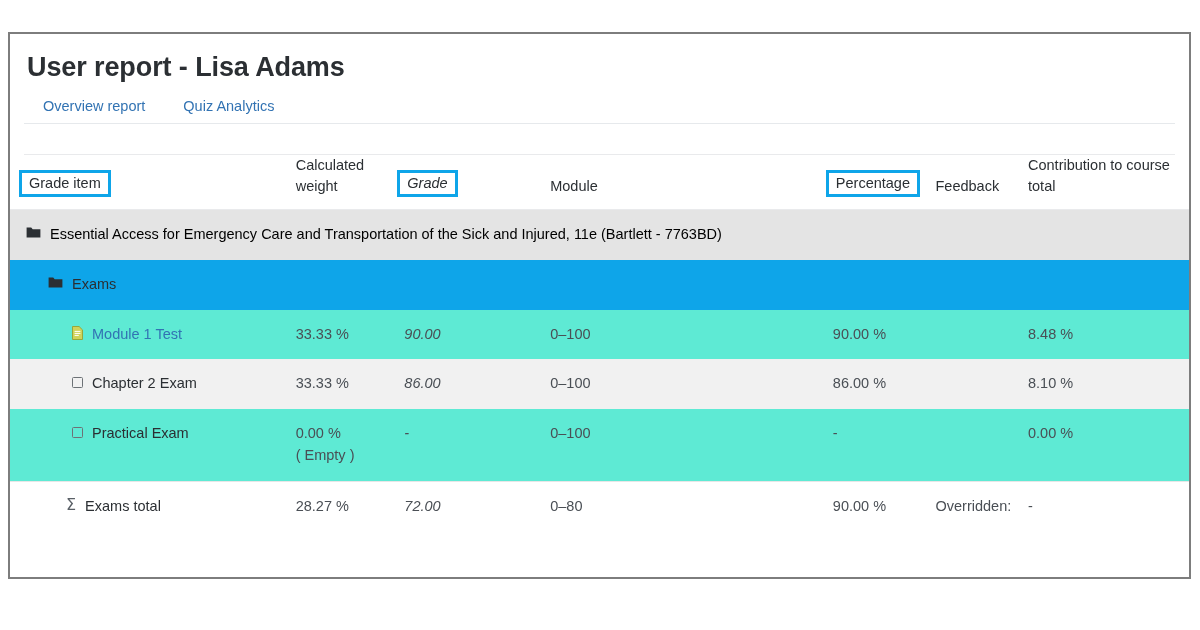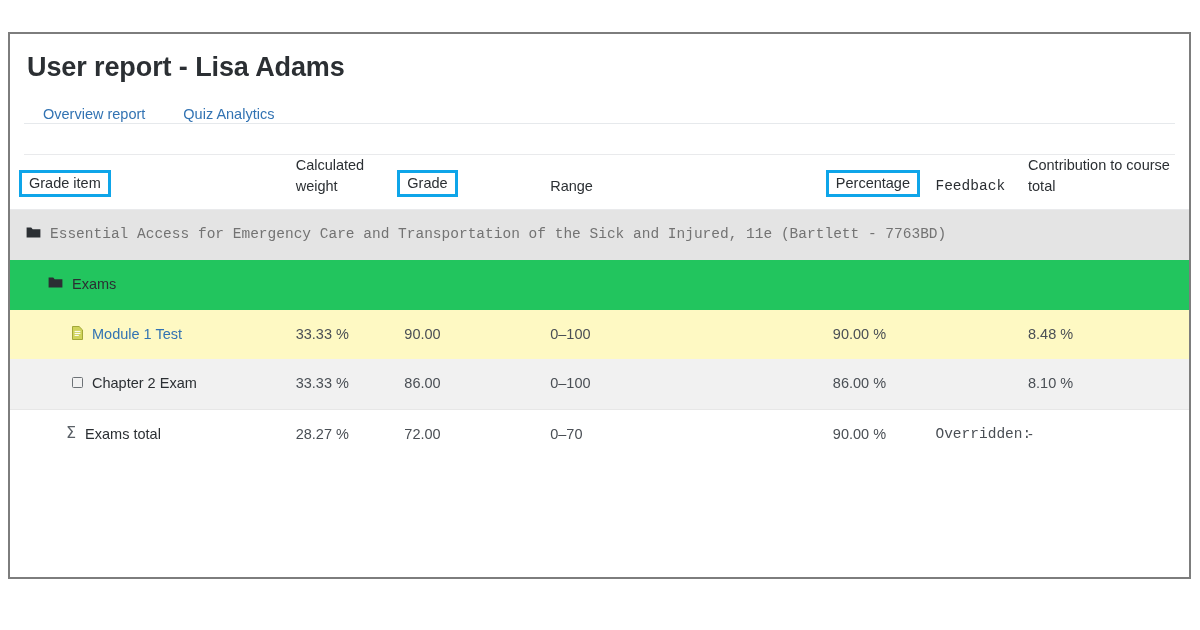--- a/index.html
+++ b/index.html
@@ -29,21 +29,21 @@
     font-size: 27px;
     font-weight: bold;
     color: #2b2f33;
     letter-spacing: -0.1px;
     padding: 18px 0 0 17px;
   }
 
   
   #tab-bar {
     display: flex;
-    align-items: flex-start;
+    align-items: flex-end;
     padding: 14px 0 0 14px;
     height: 40px;
   }
   .tab {
     font-size: 14.5px;
     color: #3273b3;
     padding: 9px 18px 10px 18px;
     line-height: 1;
     white-space: nowrap;
     cursor: pointer;
@@ -101,51 +101,51 @@
   .col-cw    { width: 112px; }
   .col-grade { width: 145px; }
   .col-range { width: 275px; }
   .col-pct   { width: 108px; }
   .col-fb    { width: 92px; }
   .col-contr { width: 160px; }
 
   
   .pad-item  { padding-left: 16px !important; }
   .pad-cw    { padding-left: 4px  !important; margin-top: 10px; }
-  .pad-grade { padding-left: 0    !important; }
+  .pad-grade { padding-left: 0    !important; font-style: italic; }
   .pad-range { padding-left: 0    !important; }
   .pad-pct   { padding-left: 6px  !important; }
-  .pad-fb    { padding-left: 0    !important; font-family: Liberation Mono, monospace; }
+  .pad-fb    { padding-left: 0    !important; }
   .pad-contr { padding-left: 0    !important; }
 
   
   .hl {
     display: inline-block;
     border: 3px solid #0ea5e9;
     padding: 3px 7px 4px 7px;
     margin-left: -7px;
     line-height: 1;
     background: #ffffff;
   }
 
   
   tr.row-course   { background: #e4e4e4; }
-  tr.row-category { background: #22c55e; }
-  tr.row-shadeA   { background: #fef9c3; }
+  tr.row-category { background: #0ea5e9; }
+  tr.row-shadeA   { background: #5eead4; }
   tr.row-shadeB   { background: #f1f1f1; }
   tr.row-total    { background: #ffffff; }
 
   tr.row-course td { padding: 10px 0 10px 0; }
   tr.row-category td { padding: 14px 0 13px 0; }
   tr.row-total td { padding: 13px 0 14px 0; border-top: 1px solid #e7e7e7; }
 
   
   .name-cell { display: flex; align-items: flex-start; gap: 9px; }
   .name-text { color: #2b2f33; }
-  .course-title { font-size: 14.5px; color: #737373; font-family: Liberation Mono, monospace; }
+  .course-title { font-size: 14.5px; color: #000000; }
 
   .indent-1 { padding-left: 22px; }
   .indent-2 { padding-left: 46px; }
   .indent-3 { padding-left: 40px; }
 
   
   .icon { flex: none; display: inline-block; line-height: 0; margin-top: 2px; }
 
   .folder-icon svg { display: block; }
   .doc-icon svg { display: block; }
@@ -197,21 +197,21 @@
 
     <thead>
       <tr>
         <th class="pad-item">
           <span class="hl">Grade item</span>
         </th>
         <th class="pad-cw">Calculated weight</th>
         <th class="pad-grade">
           <span class="hl">Grade</span>
         </th>
-        <th class="pad-range">Range</th>
+        <th class="pad-range">Module</th>
         <th class="pad-pct">
           <span class="hl">Percentage</span>
         </th>
         <th class="pad-fb">Feedback</th>
         <th class="pad-contr">Contribution to course total</th>
       </tr>
     </thead>
 
     <tbody>
 
@@ -269,31 +269,48 @@
           </div>
         </td>
         <td class="pad-cw">33.33 %</td>
         <td class="pad-grade">86.00</td>
         <td class="pad-range">0–100</td>
         <td class="pad-pct">86.00 %</td>
         <td class="pad-fb"></td>
         <td class="pad-contr">8.10 %</td>
       </tr>
 
+      <tr class="row-shadeA">
+        <td class="pad-item">
+          <div class="name-cell indent-2">
+            <span class="icon square-icon"></span>
+            <span class="name-text">Practical Exam</span>
+          </div>
+        </td>
+        <td class="pad-cw">
+          <span class="sub">0.00 %</span>
+          <span class="sub">( Empty )</span>
+        </td>
+        <td class="pad-grade dash">-</td>
+        <td class="pad-range">0–100</td>
+        <td class="pad-pct dash">-</td>
+        <td class="pad-fb"></td>
+        <td class="pad-contr">0.00 %</td>
+      </tr>
 
       <tr class="row-total">
         <td class="pad-item">
           <div class="name-cell indent-3">
             <span class="icon sigma-icon">Σ</span>
             <span class="name-text">Exams total</span>
           </div>
         </td>
         <td class="pad-cw">28.27 %</td>
         <td class="pad-grade">72.00</td>
-        <td class="pad-range">0–70</td>
+        <td class="pad-range">0–80</td>
         <td class="pad-pct">90.00 %</td>
         <td class="pad-fb fb-label">Overridden:</td>
         <td class="pad-contr dash">-</td>
       </tr>
 
     </tbody>
   </table>
 
 </div>
 

